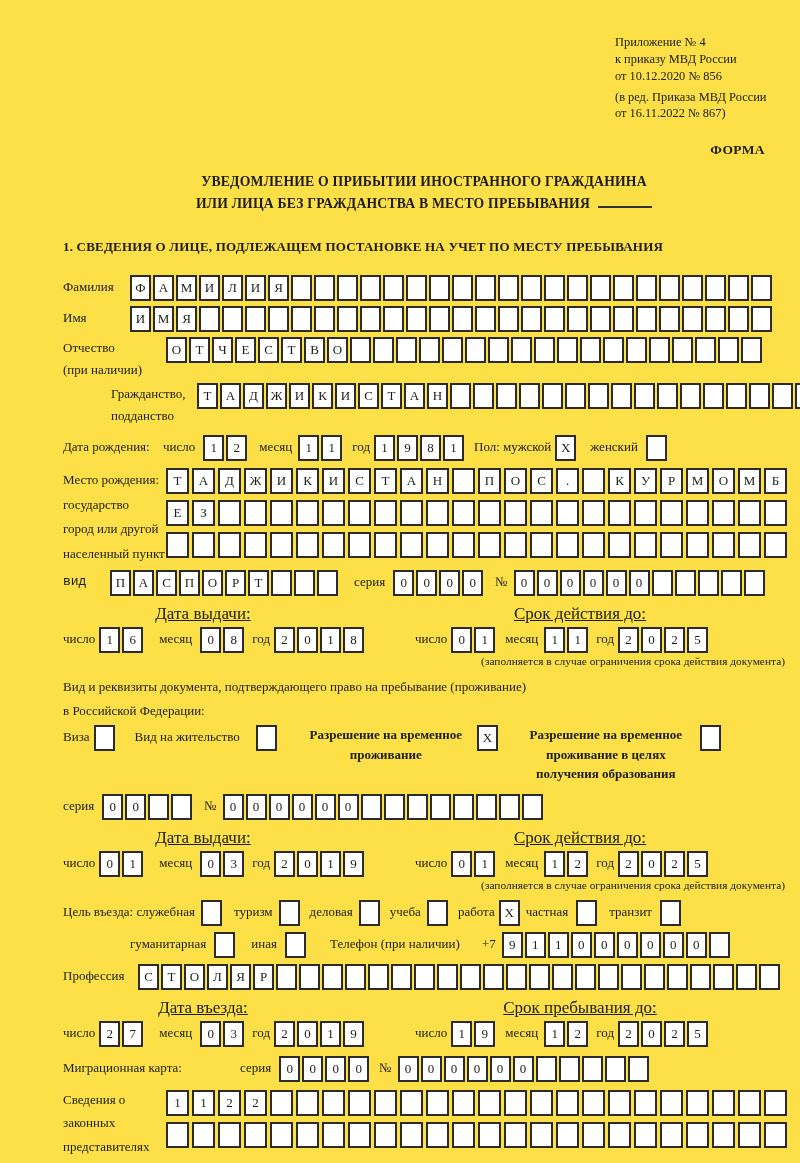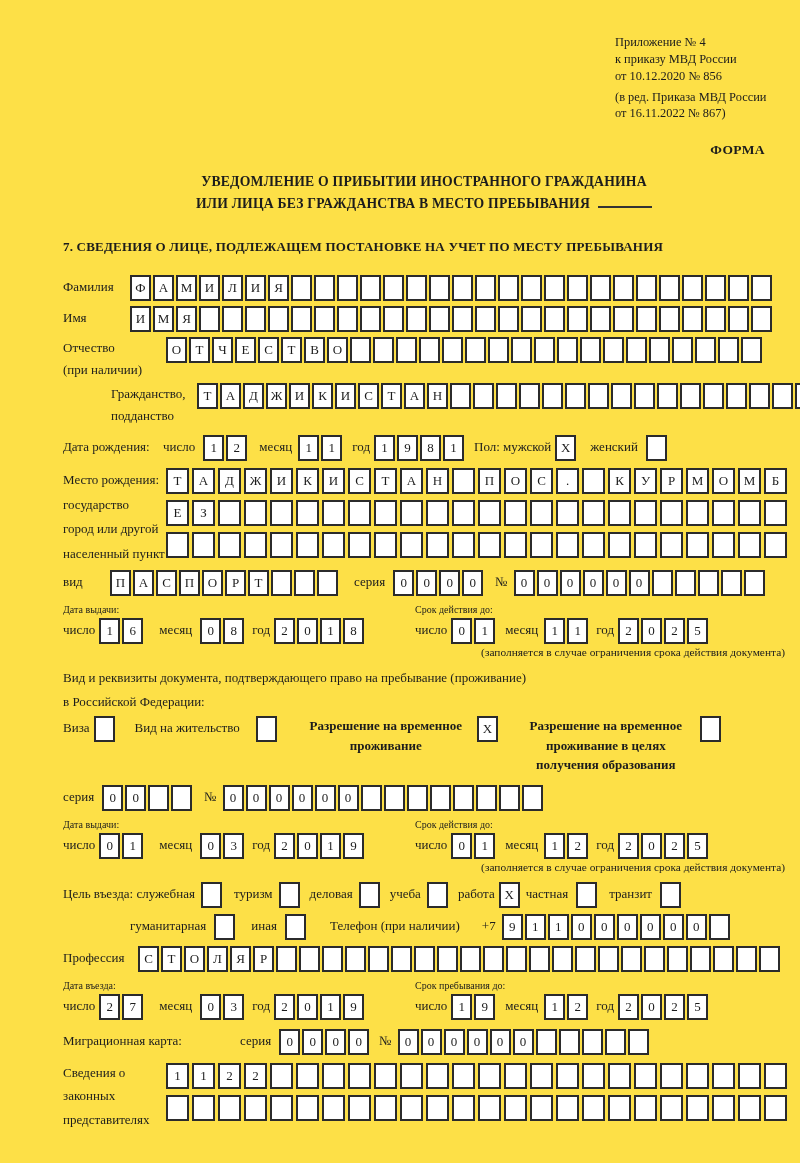--- a/index.html
+++ b/index.html
@@ -33,21 +33,21 @@
   .w-otch{width:103px;}
   .w-grazh{width:86px;}
   .w-mesto{width:103px;line-height:24.5px;}
   .w-reps{width:103px;line-height:23.5px;}
   .stackrows > .cells{margin-bottom:6px;}
   .c-head{text-align:center;font-weight:bold;font-size:13px;margin-top:9px;}
   .note{font-size:11.4px;text-align:right;margin-top:2px;}
   .dblock{display:flex;margin-top:8px;}
   .dgroup{flex:0 0 auto;}
   .dg-left{width:352px;}
-  .dhead{text-align:left;font-size:10px;margin-bottom:3px;}
+  .dhead{text-align:center;font-size:17px;margin-bottom:3px;text-decoration:underline;}
   .dhl{width:280px;}
   .dhr{width:330px;}
   .drow{display:flex;align-items:flex-start;}
   .para{font-size:13px;line-height:1.85;margin-top:8px;}
   .clbl{text-align:center;font-size:13px;line-height:1.5;flex:0 0 auto;font-weight:bold;}
   .ml4{margin-left:4px;}.ml6{margin-left:6px;}.ml8{margin-left:8px;}
   .ml10{margin-left:10px;}.ml12{margin-left:12px;}.ml14{margin-left:14px;}
   .ml18{margin-left:18px;}.ml22{margin-left:22px;}
   .mr4{margin-right:4px;}.mr6{margin-right:6px;}.mr8{margin-right:8px;}
 </style>
@@ -65,21 +65,21 @@
       <div>от 16.11.2022 № 867)</div>
     </div>
   </div>
   <div class="forma">ФОРМА</div>
 
   <div class="title">
     <div>УВЕДОМЛЕНИЕ О ПРИБЫТИИ ИНОСТРАННОГО ГРАЖДАНИНА</div>
     <div><span>ИЛИ ЛИЦА БЕЗ ГРАЖДАНСТВА В МЕСТО ПРЕБЫВАНИЯ</span><span class="blankline"></span></div>
   </div>
 
-  <div class="sec-head">7. СВЕДЕНИЯ О ЛИЦЕ, ПОДЛЕЖАЩЕМ ПОСТАНОВКЕ НА УЧЕТ ПО МЕСТУ ПРЕБЫВАНИЯ</div>
+  <div class="sec-head">1. СВЕДЕНИЯ О ЛИЦЕ, ПОДЛЕЖАЩЕМ ПОСТАНОВКЕ НА УЧЕТ ПО МЕСТУ ПРЕБЫВАНИЯ</div>
 
   <div class="frow" style="margin-top:20px;">
     <span class="lbl w-sur">Фамилия</span>
     <span class="cells">
         <span class="cell">Ф</span>
         <span class="cell">А</span>
         <span class="cell">М</span>
         <span class="cell">И</span>
         <span class="cell">Л</span>
         <span class="cell">И</span>
@@ -325,21 +325,21 @@
           <span class="cell"></span>
           <span class="cell"></span>
           <span class="cell"></span>
           <span class="cell"></span>
           <span class="cell"></span>
         </span>
     </span>
   </div>
 
   <div class="frow" style="margin-top:4px;">
-    <span class="lbl" style="width:47px;">вид</span>
+    <span class="lbl" style="width:47px;font-family:Liberation Mono, monospace;">вид</span>
     <span class="cells">
         <span class="cell">П</span>
         <span class="cell">А</span>
         <span class="cell">С</span>
         <span class="cell">П</span>
         <span class="cell">О</span>
         <span class="cell">Р</span>
         <span class="cell">Т</span>
         <span class="cell"></span>
         <span class="cell"></span>

